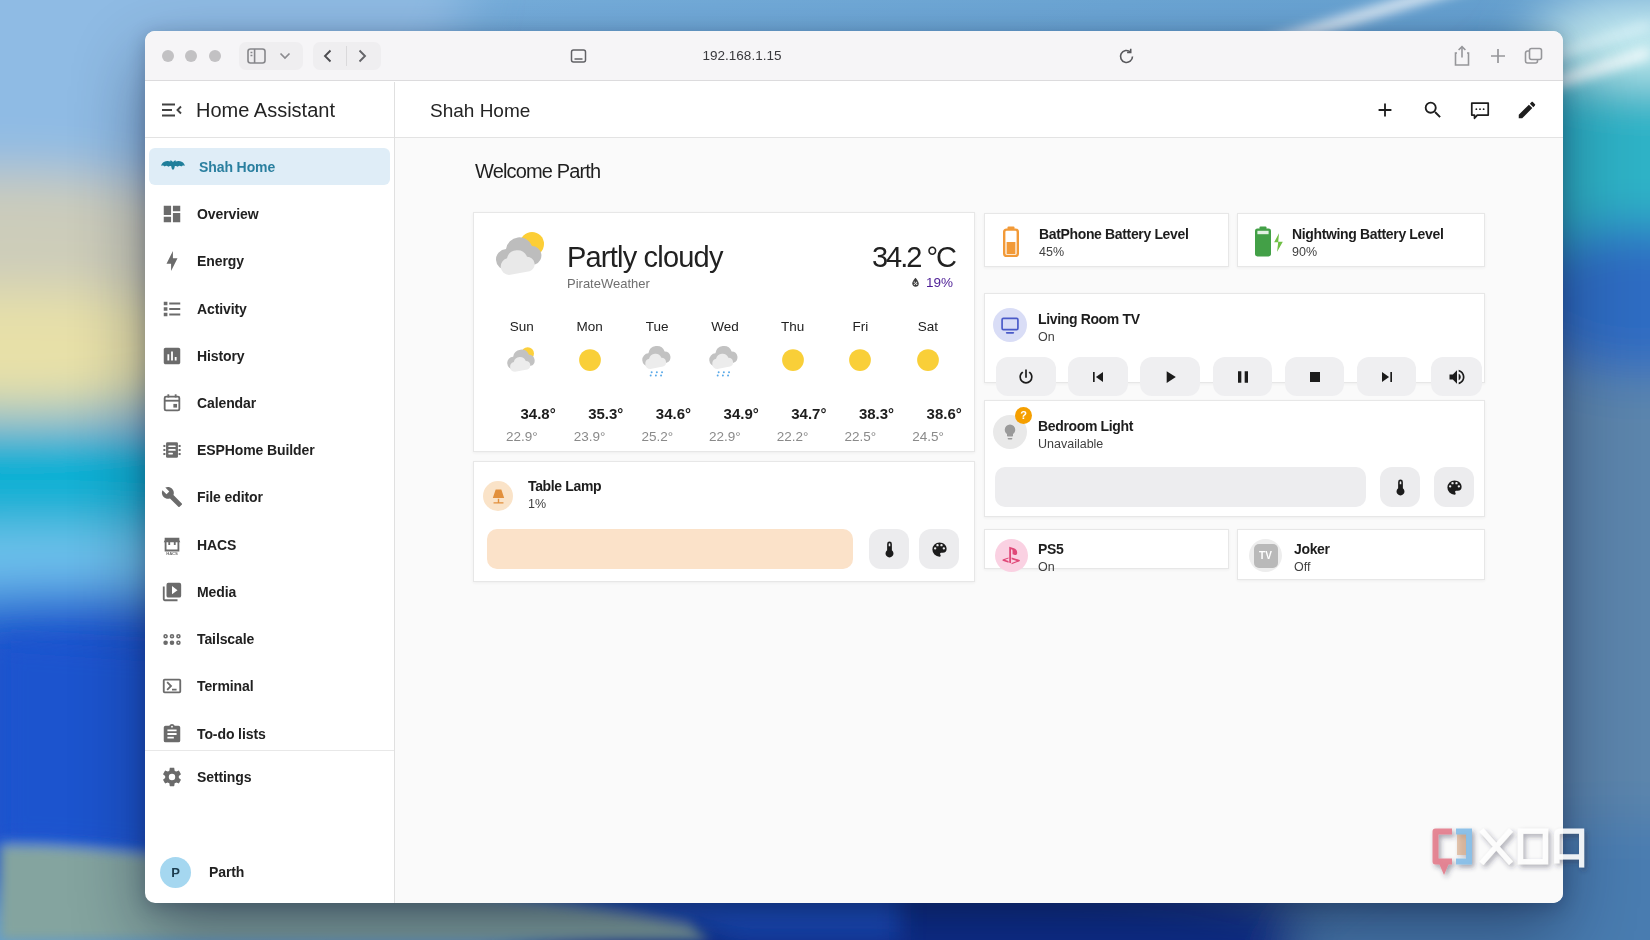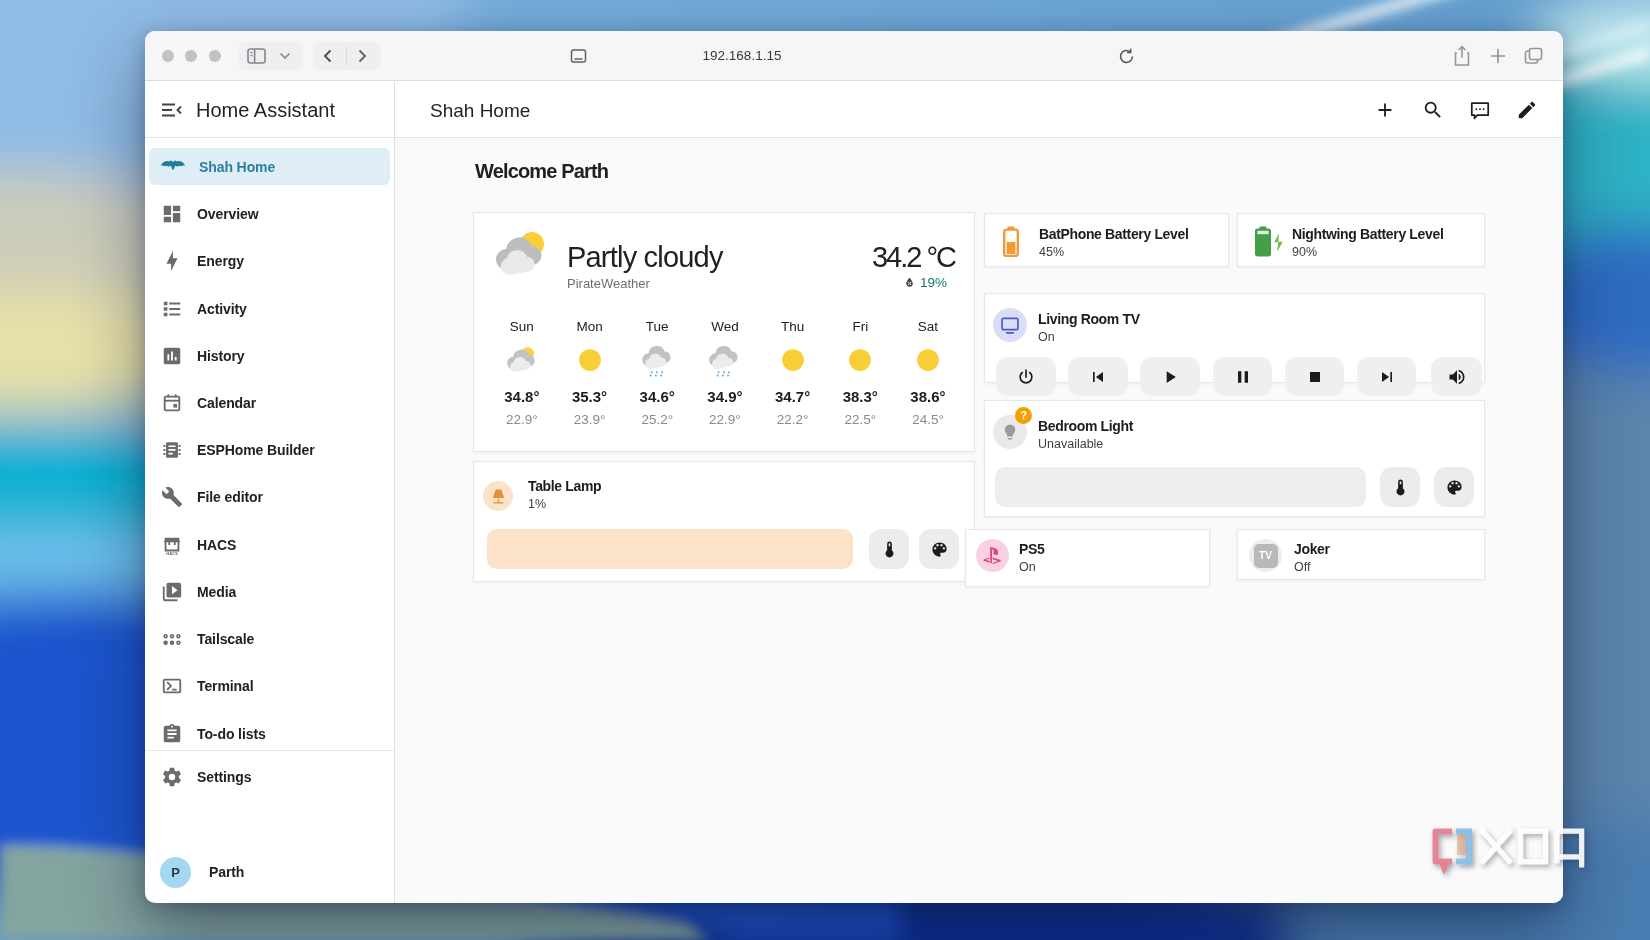--- a/index.html
+++ b/index.html
@@ -15,21 +15,21 @@
 .si svg { margin-left:12px; flex:none; }
 .si span { margin-left:14px; }
 .ct { font-size:14px; font-weight:700; letter-spacing:-0.35px; color:#1d1d1d; }
 .cs { font-size:12.5px; color:#3f3f3f; }
 .av { position:absolute; width:34px; height:34px; border-radius:50%; display:flex; align-items:center; justify-content:center; }
 .sq { position:absolute; width:40px; height:40px; border-radius:12px; background:#ececee; display:flex; align-items:center; justify-content:center; }
 .mb { position:absolute; top:63px; height:39px; border-radius:12px; background:#efeff1; display:flex; align-items:center; justify-content:center; }
 .fc { width:67.7px; text-align:center; }
 .fd { font-size:13.5px; color:#212121; }
 .fi { height:38px; margin-top:7px; display:flex; align-items:center; justify-content:center; }
-.fh { font-size:15px; font-weight:700; color:#1d1d1d; margin-top:9px; }
+.fh { font-size:15px; font-weight:700; color:#1d1d1d; margin-top:26px;text-align:right; }
 .fl { font-size:13.5px; color:#8a8a8a; margin-top:7px; }
 </style>
 </head>
 <body>
 <svg id="wall" width="1650" height="940" viewBox="0 0 1650 940" preserveAspectRatio="none">
 <defs>
 <linearGradient id="base" x1="0" y1="0" x2="1" y2="1">
 <stop offset="0" stop-color="#7db3e0"></stop>
         <stop offset="0.5" stop-color="#64a0d0"></stop>
         <stop offset="1" stop-color="#4e7dab"></stop>
@@ -249,31 +249,31 @@
 <div class="si" style="top:726px">
       <svg width="22" height="22" viewBox="0 0 24 24" fill="#6b6b6b">
         <path d="M12,15.5A3.5,3.5 0 0,1 8.5,12A3.5,3.5 0 0,1 12,8.5A3.5,3.5 0 0,1 15.5,12A3.5,3.5 0 0,1 12,15.5M19.43,12.97C19.47,12.65 19.5,12.33 19.5,12C19.5,11.67 19.47,11.34 19.43,11L21.54,9.37C21.73,9.22 21.78,8.95 21.66,8.73L19.66,5.27C19.54,5.05 19.27,4.96 19.05,5.05L16.56,6.05C16.04,5.66 15.5,5.32 14.87,5.07L14.5,2.42C14.46,2.18 14.25,2 14,2H10C9.75,2 9.54,2.18 9.5,2.42L9.13,5.07C8.5,5.32 7.96,5.66 7.44,6.05L4.95,5.05C4.73,4.96 4.46,5.05 4.34,5.27L2.34,8.73C2.21,8.95 2.27,9.22 2.46,9.37L4.57,11C4.53,11.34 4.5,11.67 4.5,12C4.5,12.33 4.53,12.65 4.57,12.97L2.46,14.63C2.27,14.78 2.21,15.05 2.34,15.27L4.34,18.73C4.46,18.95 4.73,19.03 4.95,18.95L7.44,17.94C7.96,18.34 8.5,18.68 9.13,18.93L9.5,21.58C9.54,21.82 9.75,22 10,22H14C14.25,22 14.46,21.82 14.5,21.58L14.87,18.93C15.5,18.67 16.04,18.34 16.56,17.94L19.05,18.95C19.27,19.03 19.54,18.95 19.66,18.73L21.66,15.27C21.78,15.05 21.73,14.78 21.54,14.63L19.43,12.97Z"></path>
       </svg>
       <span>Settings</span>
     </div>
 <div class="si" style="top:821px">
       <div style="width:31px;height:31px;margin-left:11px;border-radius:50%;background:#a5d7f0;display:flex;align-items:center;justify-content:center;font-size:13px;color:#1d3d4f;flex:none">P</div>
       <span style="margin-left:18px">Parth</span>
     </div>
-<div style="position:absolute;left:330px;top:129px;font-size:20px;font-weight:700;letter-spacing:-0.85px;color:#1f1f1f">Welcome Parth</div>
+<div style="position:absolute;left:330px;top:129px;font-size:20px;font-weight:400;letter-spacing:-0.85px;color:#1f1f1f">Welcome Parth</div>
 <div class="card" id="wx" style="left:328px;top:181px;width:502px;height:240px">
 <svg style="position:absolute;left:19px;top:17px" width="56" height="53" viewBox="0 0 56 53">
 <circle cx="39" cy="14" r="12" fill="#fcce36"></circle>
 <path d="M14,40 a10.5,10.5 0 0 1 -1,-21 a13.5,13.5 0 0 1 26,-3 a9.5,9.5 0 0 1 3.5,18.3 L14,40 Z" fill="#bdbdbd"></path>
 <path d="M16,45 a8.5,8.5 0 0 1 -2,-16.7 a10.5,10.5 0 0 1 20,-1.5 a7.4,7.4 0 0 1 2.6,14.4 L16,45 Z" fill="#e9e9e9"></path>
 </svg>
 <div style="position:absolute;left:93px;top:30px;font-size:29px;letter-spacing:-0.8px;color:#212121;line-height:1">Partly cloudy</div>
 <div style="position:absolute;left:93px;top:63px;font-size:13px;color:#6f6f6f">PirateWeather</div>
 <div style="position:absolute;right:19px;top:30px;font-size:29px;letter-spacing:-2px;color:#212121;line-height:1">34.2 °C</div>
-<div style="position:absolute;right:27px;top:62px;font-size:13.5px;color:#0f766e"><svg width="13" height="15" viewBox="0 0 24 24" fill="#3d3d3d" style="vertical-align:-3px">
+<div style="position:absolute;right:21px;top:62px;font-size:13.5px;color:#4c1d95"><svg width="13" height="15" viewBox="0 0 24 24" fill="#3d3d3d" style="vertical-align:-3px">
           <path d="M12,3.25C12,3.25 6,10 6,14C6,17.32 8.69,20 12,20A6,6 0 0,0 18,14C18,10 12,3.25 12,3.25M14.47,9.97L15.53,11.03L9.53,17.03L8.47,15.97M9.75,10A1.25,1.25 0 0,1 11,11.25A1.25,1.25 0 0,1 9.75,12.5A1.25,1.25 0 0,1 8.5,11.25A1.25,1.25 0 0,1 9.75,10M14.25,14A1.25,1.25 0 0,1 15.5,15.25A1.25,1.25 0 0,1 14.25,16.5A1.25,1.25 0 0,1 13,15.25A1.25,1.25 0 0,1 14.25,14Z"></path>
         </svg> 19%</div>
 <div style="position:absolute;left:14px;top:106px;width:474px;display:flex">
 <div class="fc">
           <div class="fd">Sun</div>
           <div class="fi">
             <svg width="34" height="33" viewBox="0 0 54 52">
               <circle cx="36" cy="15" r="10" fill="#fcd03c"></circle>
               <path d="M14,40 a10,10 0 0 1 -1,-20 a13,13 0 0 1 25,-3 a9,9 0 0 1 3,17.5 L14,40 Z" fill="#c2c2c2"></path>
               <path d="M16,44 a8,8 0 0 1 -2,-15.7 a10,10 0 0 1 19,-1.5 a7,7 0 0 1 2.5,13.6 L16,44 Z" fill="#ececec"></path>
@@ -460,21 +460,21 @@
         <svg width="19" height="19" viewBox="0 0 24 24" fill="#1c1c1c">
           <path d="M15,13V5A3,3 0 0,0 9,5V13A5,5 0 1,0 15,13M12,4A1,1 0 0,1 13,5V8H11V5A1,1 0 0,1 12,4Z"></path>
         </svg>
       </div>
 <div class="sq" style="left:449px;top:66px">
         <svg width="19" height="19" viewBox="0 0 24 24" fill="#1c1c1c">
           <path d="M17.5,12A1.5,1.5 0 0,1 16,10.5A1.5,1.5 0 0,1 17.5,9A1.5,1.5 0 0,1 19,10.5A1.5,1.5 0 0,1 17.5,12M14.5,8A1.5,1.5 0 0,1 13,6.5A1.5,1.5 0 0,1 14.5,5A1.5,1.5 0 0,1 16,6.5A1.5,1.5 0 0,1 14.5,8M9.5,8A1.5,1.5 0 0,1 8,6.5A1.5,1.5 0 0,1 9.5,5A1.5,1.5 0 0,1 11,6.5A1.5,1.5 0 0,1 9.5,8M6.5,12A1.5,1.5 0 0,1 5,10.5A1.5,1.5 0 0,1 6.5,9A1.5,1.5 0 0,1 8,10.5A1.5,1.5 0 0,1 6.5,12M12,3A9,9 0 0,0 3,12A9,9 0 0,0 12,21A1.5,1.5 0 0,0 13.5,19.5C13.5,19.11 13.35,18.76 13.11,18.5C12.88,18.23 12.73,17.88 12.73,17.5A1.5,1.5 0 0,1 14.23,16H16A5,5 0 0,0 21,11C21,6.58 16.97,3 12,3Z"></path>
         </svg>
       </div>
 </div>
-<div class="card" style="left:820px;top:498px;width:245px;height:58px">
+<div class="card" style="left:839px;top:498px;width:245px;height:40px">
 <div class="av" style="left:10px;top:9px;width:33px;height:33px;background:#fad1e2">
         <svg width="23" height="19" viewBox="0 0 24 20" fill="#e04878">
           <path d="M9.6,0.8 L14.6,2.4 C16.9,3.2 18,4.9 18,7 C18,9.1 16.7,9.9 14.8,9.3 L13.1,8.7 V4.9 C13.1,4.1 12.8,3.6 12.3,3.4 C11.8,3.3 11.5,3.6 11.5,4.4 V18.2 L9.6,17.6 Z"></path>
           <path d="M8.9,12.1 L3.3,14 C2,14.5 2,15.3 3.4,15.8 L8.9,17.6 V15.7 L5.8,14.7 C5.3,14.5 5.3,14.3 5.8,14.1 L8.9,13.1 Z"></path>
           <path d="M12.1,17.8 L16.9,16.1 C17.5,15.9 17.5,15.6 16.8,15.4 L12.1,13.9 V12 L19.9,14.5 C21.2,14.9 21.2,15.7 20,16.2 L12.1,19.1 Z"></path>
         </svg>
       </div>
 <div class="ct" style="position:absolute;left:53px;top:11px">PS5</div>
 <div class="cs" style="position:absolute;left:53px;top:30px">On</div>
 </div>

